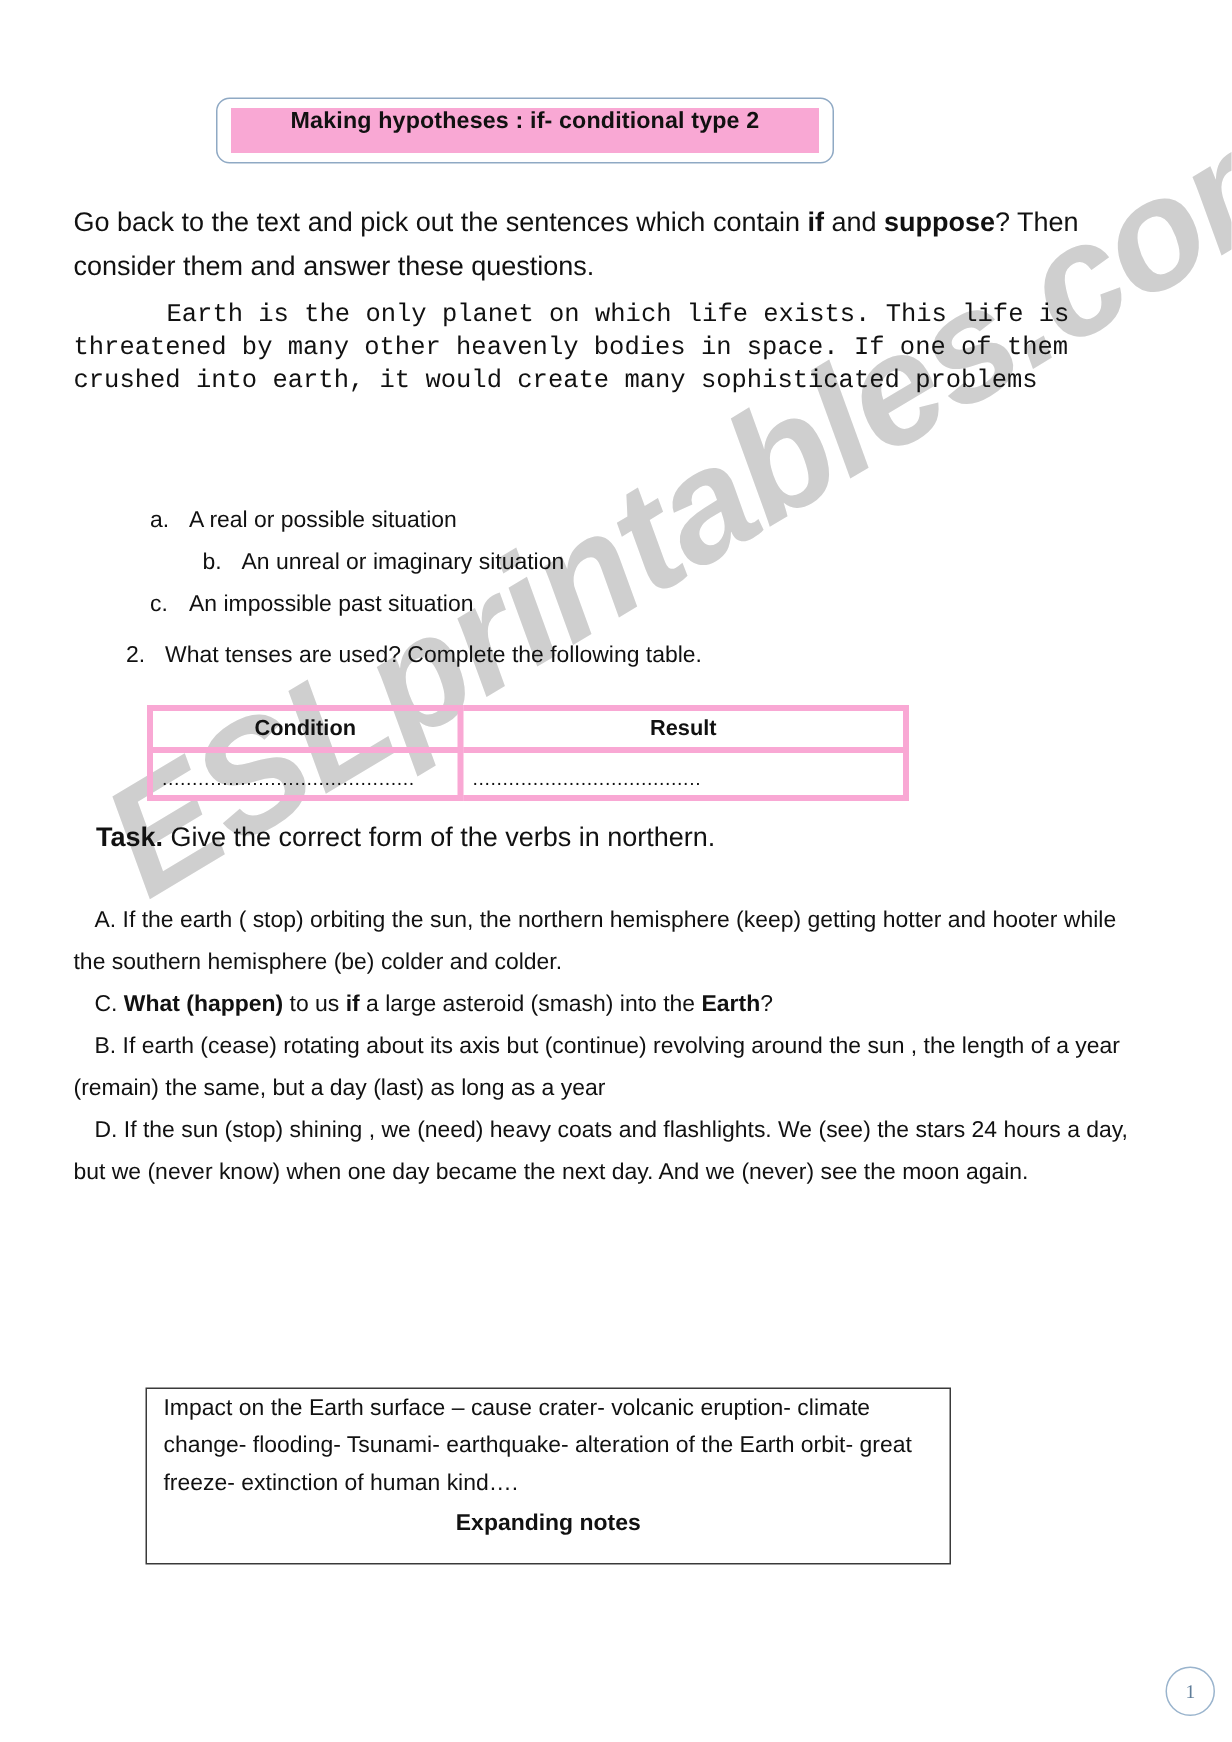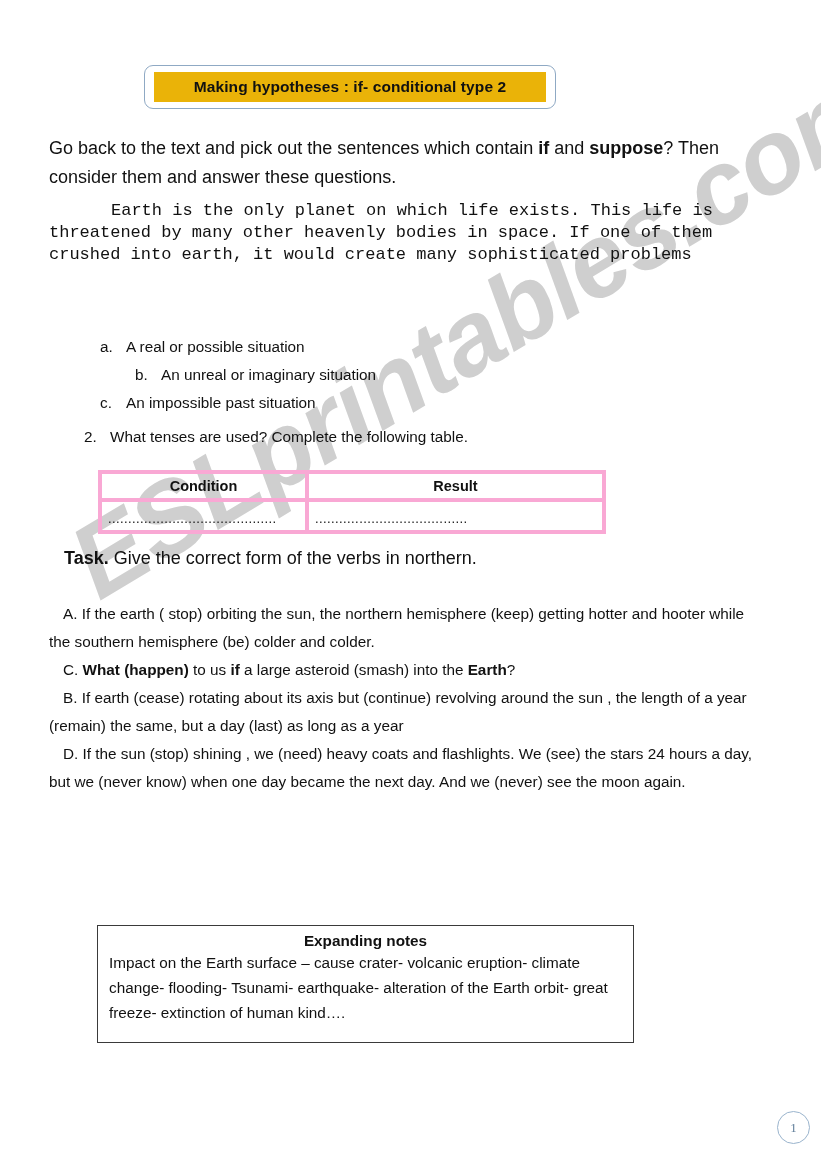--- a/index.html
+++ b/index.html
@@ -54,23 +54,23 @@
     border-radius: 9px;
     background: #ffffff;
     box-sizing: border-box;
   }
   .title-inner {
     position: absolute;
     left: 9px;
     top: 6px;
     right: 9px;
     height: 30px;
-    background: #eab308;
+    background: #f9a8d4;
     display: flex;
-    align-items: center;
+    align-items: flex-start;
     justify-content: center;
   }
   .title-text {
     font-family: "Liberation Sans", sans-serif;
     font-size: 15.5px;
     font-weight: bold;
     color: #111111;
     letter-spacing: 0.1px;
     white-space: nowrap;
   }
@@ -263,21 +263,21 @@
 
   <div id="verbs-block">
     <p class="verb-item">A. If the earth ( stop) orbiting the sun, the northern hemisphere    (keep) getting hotter and hooter while the southern hemisphere (be) colder and colder.</p>
     <p class="verb-item"><span>C. </span><b>What (happen)</b><span> to us </span><b>if</b><span> a large asteroid (smash) into the   </span><b>Earth</b><span>?</span></p>
     <p class="verb-item">B. If earth (cease) rotating about its axis but (continue)  revolving  around the sun , the length of a year (remain) the same, but a day   (last)  as long as a year</p>
     <p class="verb-item">D. If the sun (stop) shining , we (need) heavy coats and flashlights.  We (see) the stars 24 hours a day, but we (never know) when   one day became the next day. And we (never) see the moon    again.</p>
   </div>
 
 
   <div id="notes-box">
+    <div id="notes-body">Impact on the Earth surface – cause crater- volcanic eruption- climate change- flooding- Tsunami- earthquake- alteration of the Earth orbit- great freeze- extinction of human kind….</div>
     <div id="notes-title">Expanding notes</div>
-    <div id="notes-body">Impact on the Earth surface – cause crater- volcanic eruption- climate change- flooding- Tsunami- earthquake- alteration of the Earth orbit- great freeze- extinction of human kind….</div>
   </div>
 
   <div id="page-badge">
     <span>1</span>
   </div>
 
 </div>
 
 </body></html>

